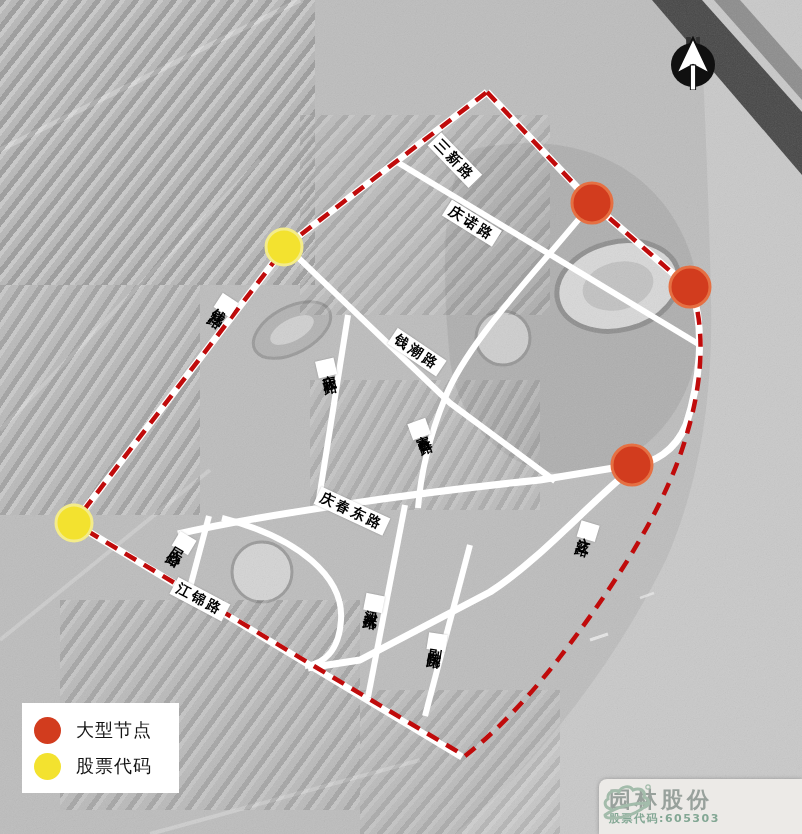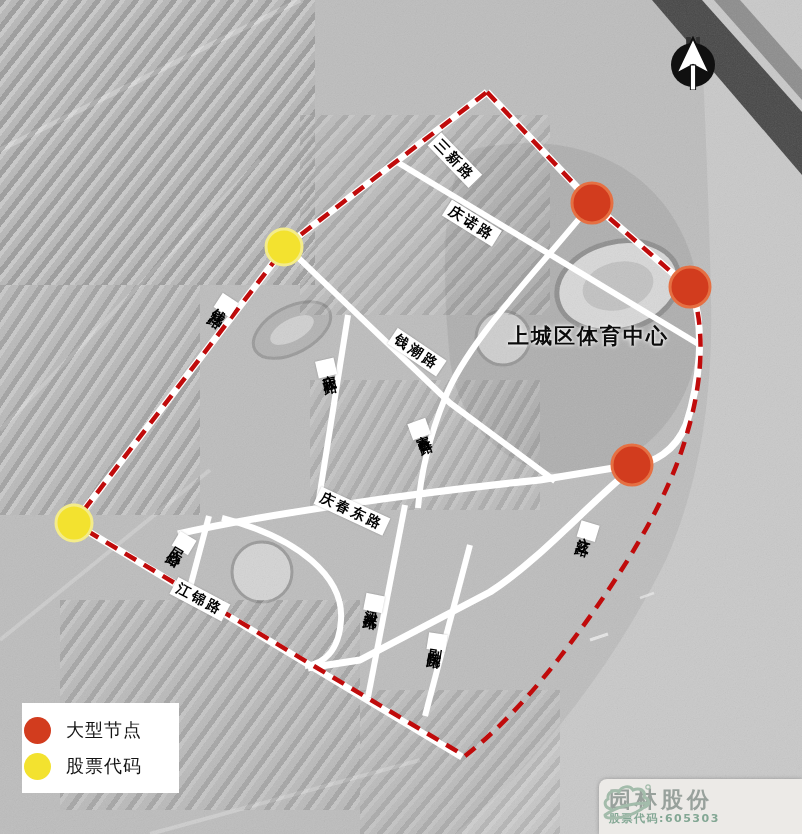--- a/index.html
+++ b/index.html
@@ -26,21 +26,21 @@
   
   .site-title{
     position:absolute;left:508px;top:322px;
     font-size:21px;font-weight:bold;color:#0c0c0c;letter-spacing:2px;
     text-shadow:0 0 3px #fff,0 0 5px #fff;
   }
   
   .legend{
     position:absolute;left:22px;top:703px;width:157px;height:90px;
     background:#ffffff;display:flex;flex-direction:column;justify-content:center;
-    gap:9px;padding-left:2px;
+    gap:9px;padding-left:12px;
   }
   .legend-item{display:flex;align-items:center;gap:15px;}
   .legend-dot{width:27px;height:27px;border-radius:50%;flex:0 0 auto;}
   .dot-large{background:#d23c1e;}
   .dot-small{background:#f3e22f;}
   .legend-label{font-size:18px;color:#141414;letter-spacing:1px;}
   
   .compass{position:absolute;left:663px;top:36px;width:60px;height:78px;text-align:center;}
   .compass .n{font-size:21px;font-weight:bold;color:#333;line-height:1;display:block;margin-bottom:1px;}
   
@@ -135,21 +135,20 @@
       <div class="rlabel vert" style="left: 326px; top: 368px; transform: translate(-50%, -50%) rotate(-13deg);">庆和路</div>
       <div class="rlabel vert" style="left: 419px; top: 429px; transform: translate(-50%, -50%) rotate(-20deg);">富春路</div>
       <div class="rlabel" style="left: 352px; top: 511px; transform: translate(-50%, -50%) rotate(25deg);">庆春东路</div>
       <div class="rlabel vert" style="left: 588px; top: 531px; transform: translate(-50%, -50%) rotate(17deg);">之江路</div>
       <div class="rlabel vert" style="left: 184px; top: 543px; transform: translate(-50%, -50%) rotate(31deg);">民心路</div>
       <div class="rlabel" style="left: 200px; top: 599px; transform: translate(-50%, -50%) rotate(28deg);">江锦路</div>
       <div class="rlabel vert" style="left: 374px; top: 603px; transform: translate(-50%, -50%) rotate(11deg);">梁祝路</div>
       <div class="rlabel vert" style="left: 437px; top: 642px; transform: translate(-50%, -50%) rotate(9deg);">剧院路</div>
     </div>
 
-  <div class="site-title">上城区体育中心</div>
 
   <div class="compass">
     <span class="n">N</span>
     <svg width="60" height="54" viewBox="0 0 60 54">
       <circle cx="30" cy="29" r="22" fill="#101010"></circle>
       <polygon points="30,2 13,38 30,29 47,38" fill="#ffffff" stroke="#101010" stroke-width="2"></polygon>
       <rect x="27.4" y="29" width="5.2" height="25" fill="#ffffff" stroke="#101010" stroke-width="1"></rect>
     </svg>
   </div>
 

